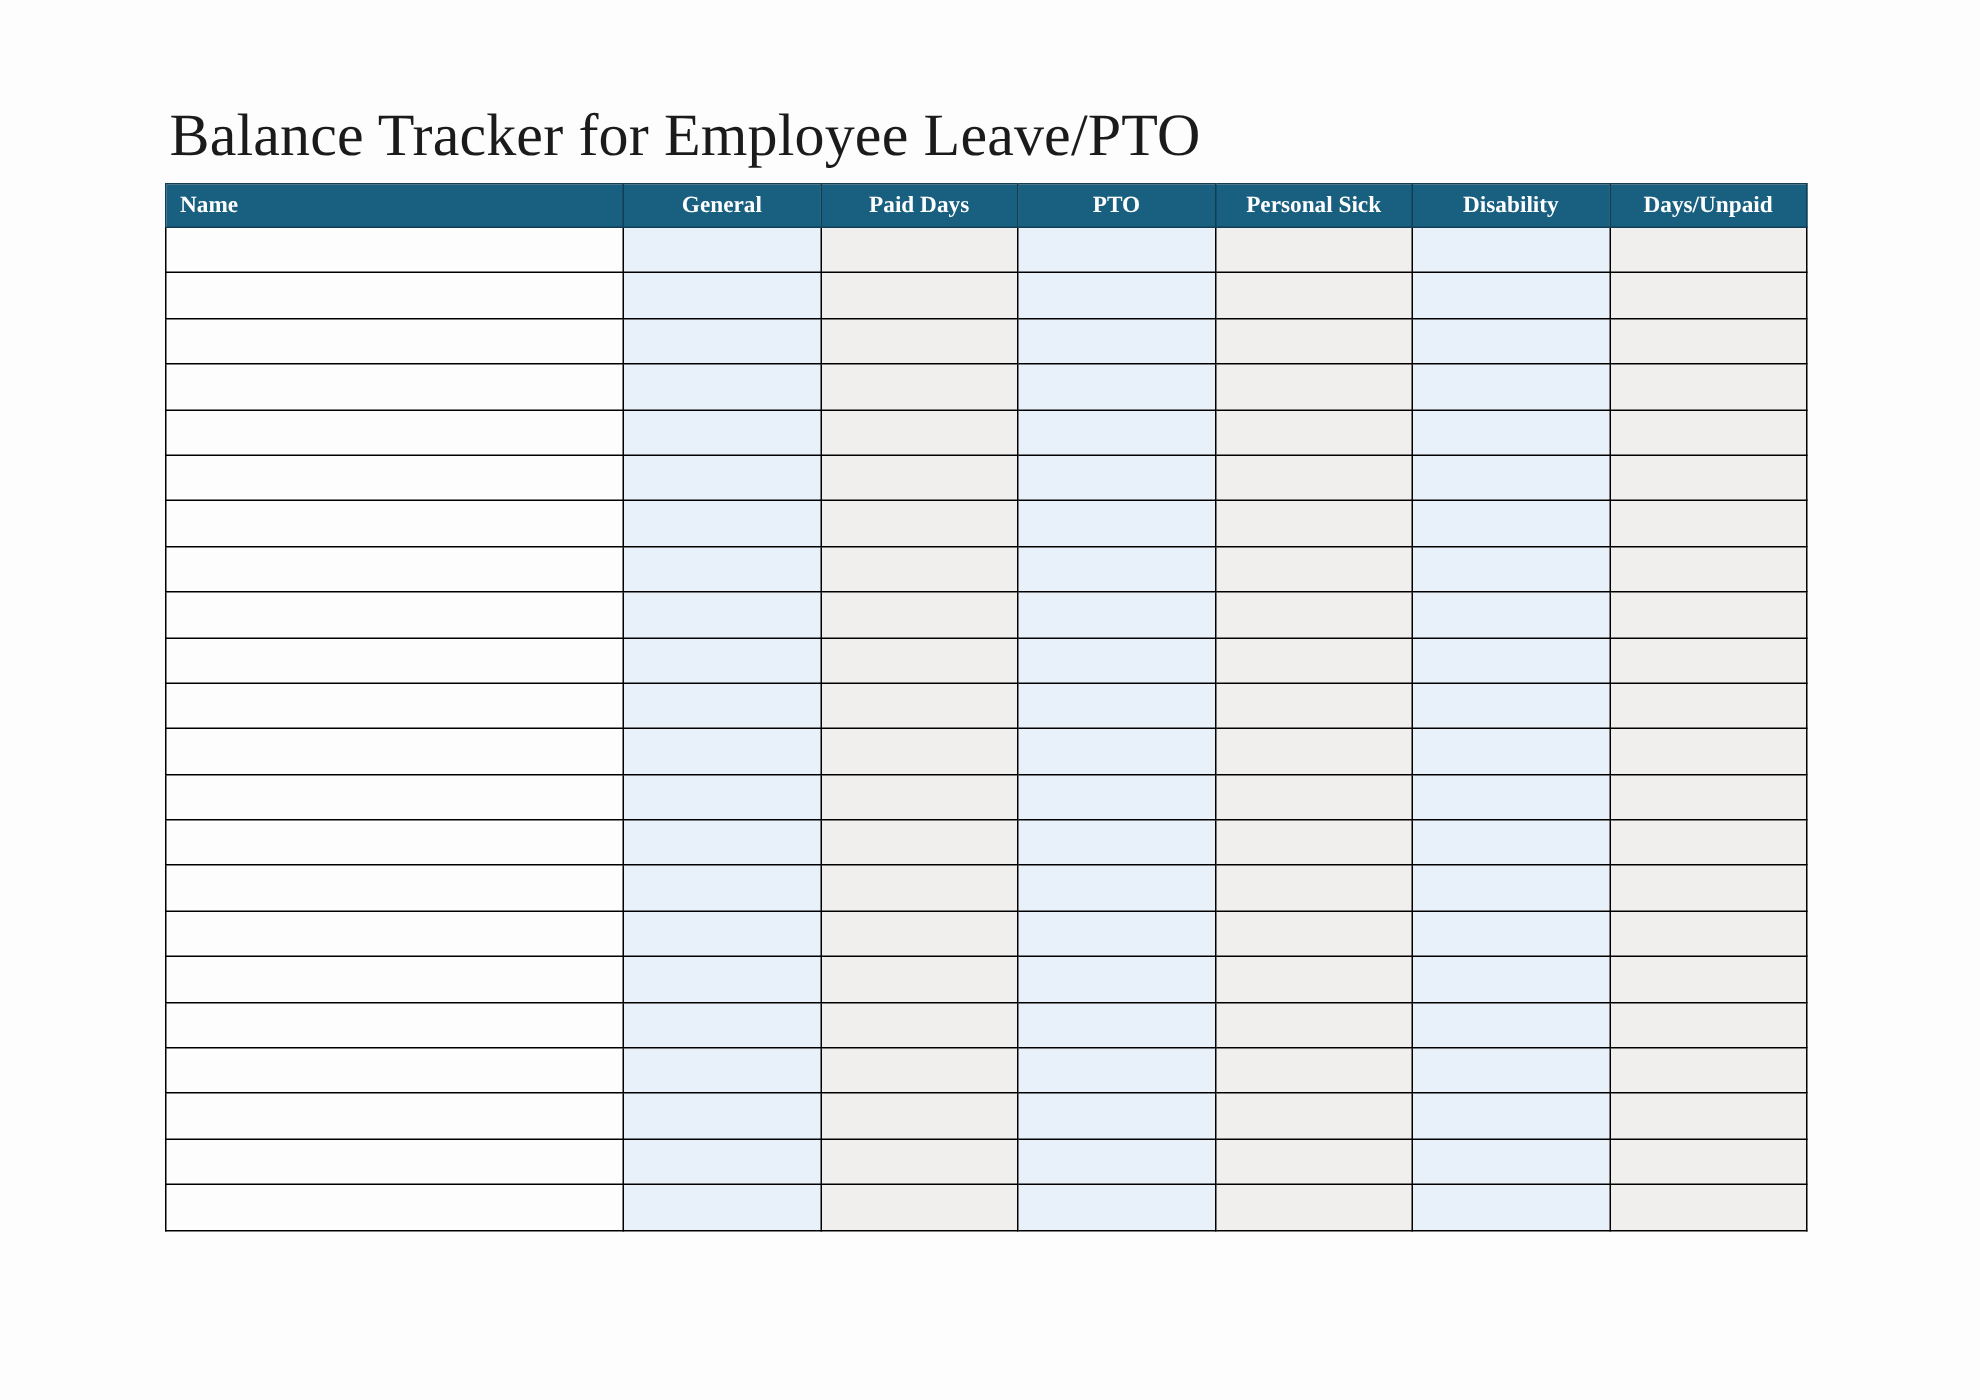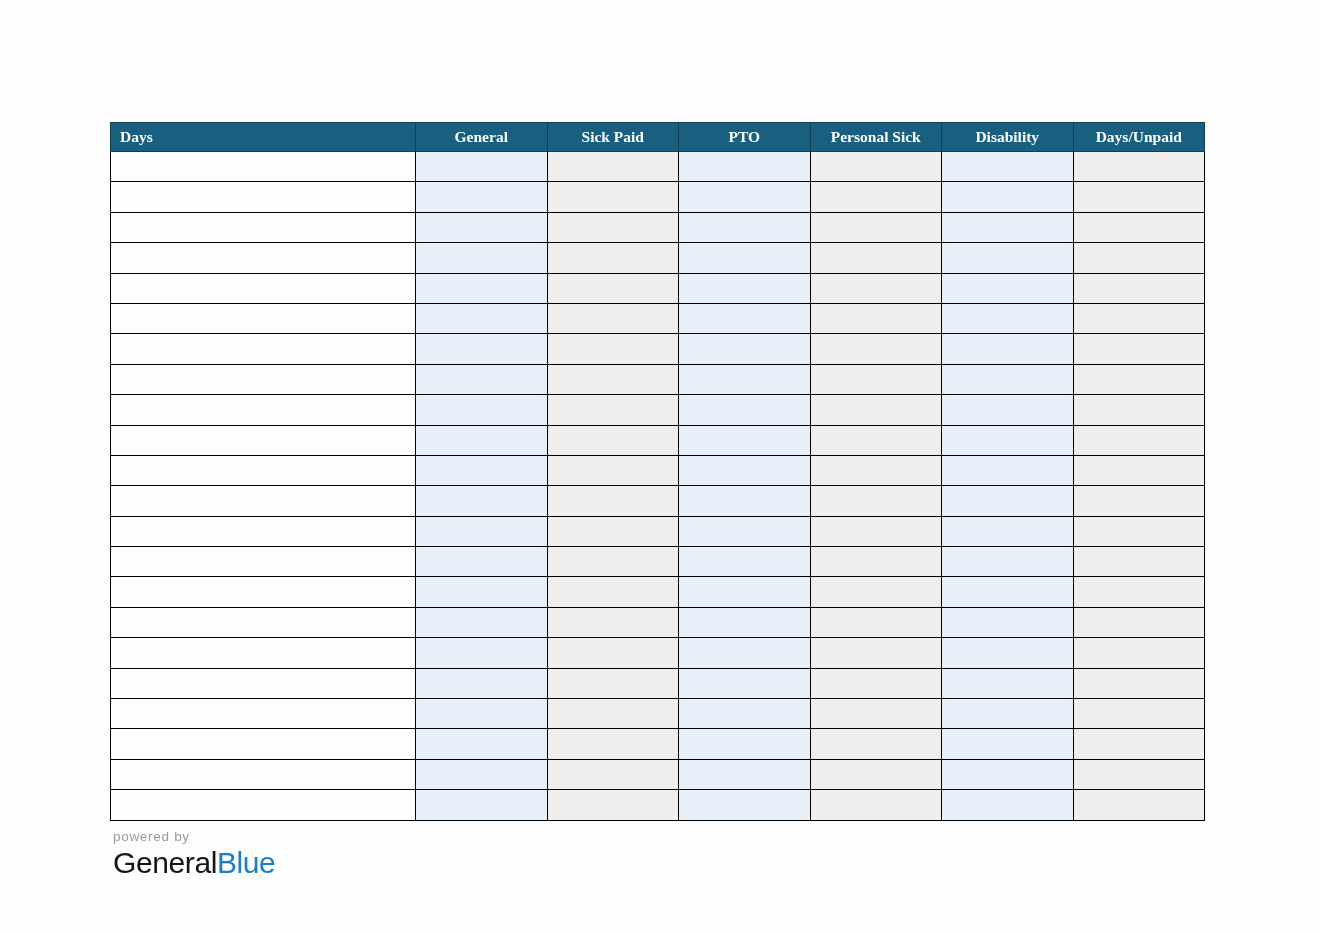--- a/index.html
+++ b/index.html
@@ -109,36 +109,37 @@
     display: block;
   }
   .brand-general { color: #151515; }
   .brand-blue    { color: #1b7ec4; }
 </style>
 </head>
 <body>
 
 <div class="page">
 
+  <div class="doc-title">Balance Tracker for Employee Leave/PTO</div>
 
   <table class="tracker-table">
     <colgroup>
       <col class="w-name">
       <col class="w-col">
       <col class="w-col">
       <col class="w-col">
       <col class="w-col">
       <col class="w-col">
       <col class="w-col">
     </colgroup>
     <thead>
       <tr>
-        <th class="col-name">Days</th>
+        <th class="col-name">Name</th>
         <th>General</th>
-        <th>Sick Paid</th>
+        <th>Paid Days</th>
         <th>PTO</th>
         <th>Personal Sick</th>
         <th>Disability</th>
         <th>Days/Unpaid</th>
       </tr>
     </thead>
     <tbody id="table-body">
         <tr>
           <td class="c-name" style="text-align: left;"></td>
           <td class="c-blue" style="text-align: center;"></td>
@@ -333,18 +334,14 @@
           <td class="c-blue" style="text-align: center;"></td>
           <td class="c-gray" style="text-align: center;"></td>
           <td class="c-blue" style="text-align: center;"></td>
           <td class="c-gray" style="text-align: center;"></td>
           <td class="c-blue" style="text-align: center;"></td>
           <td class="c-gray" style="text-align: center;"></td>
         </tr>
       </tbody>
   </table>
 
-  <div class="brand">
-    <span class="brand-powered">powered by</span>
-    <span class="brand-name"><span class="brand-general">General</span><span class="brand-blue">Blue</span></span>
-  </div>
 
 </div>
 
 </body></html>

